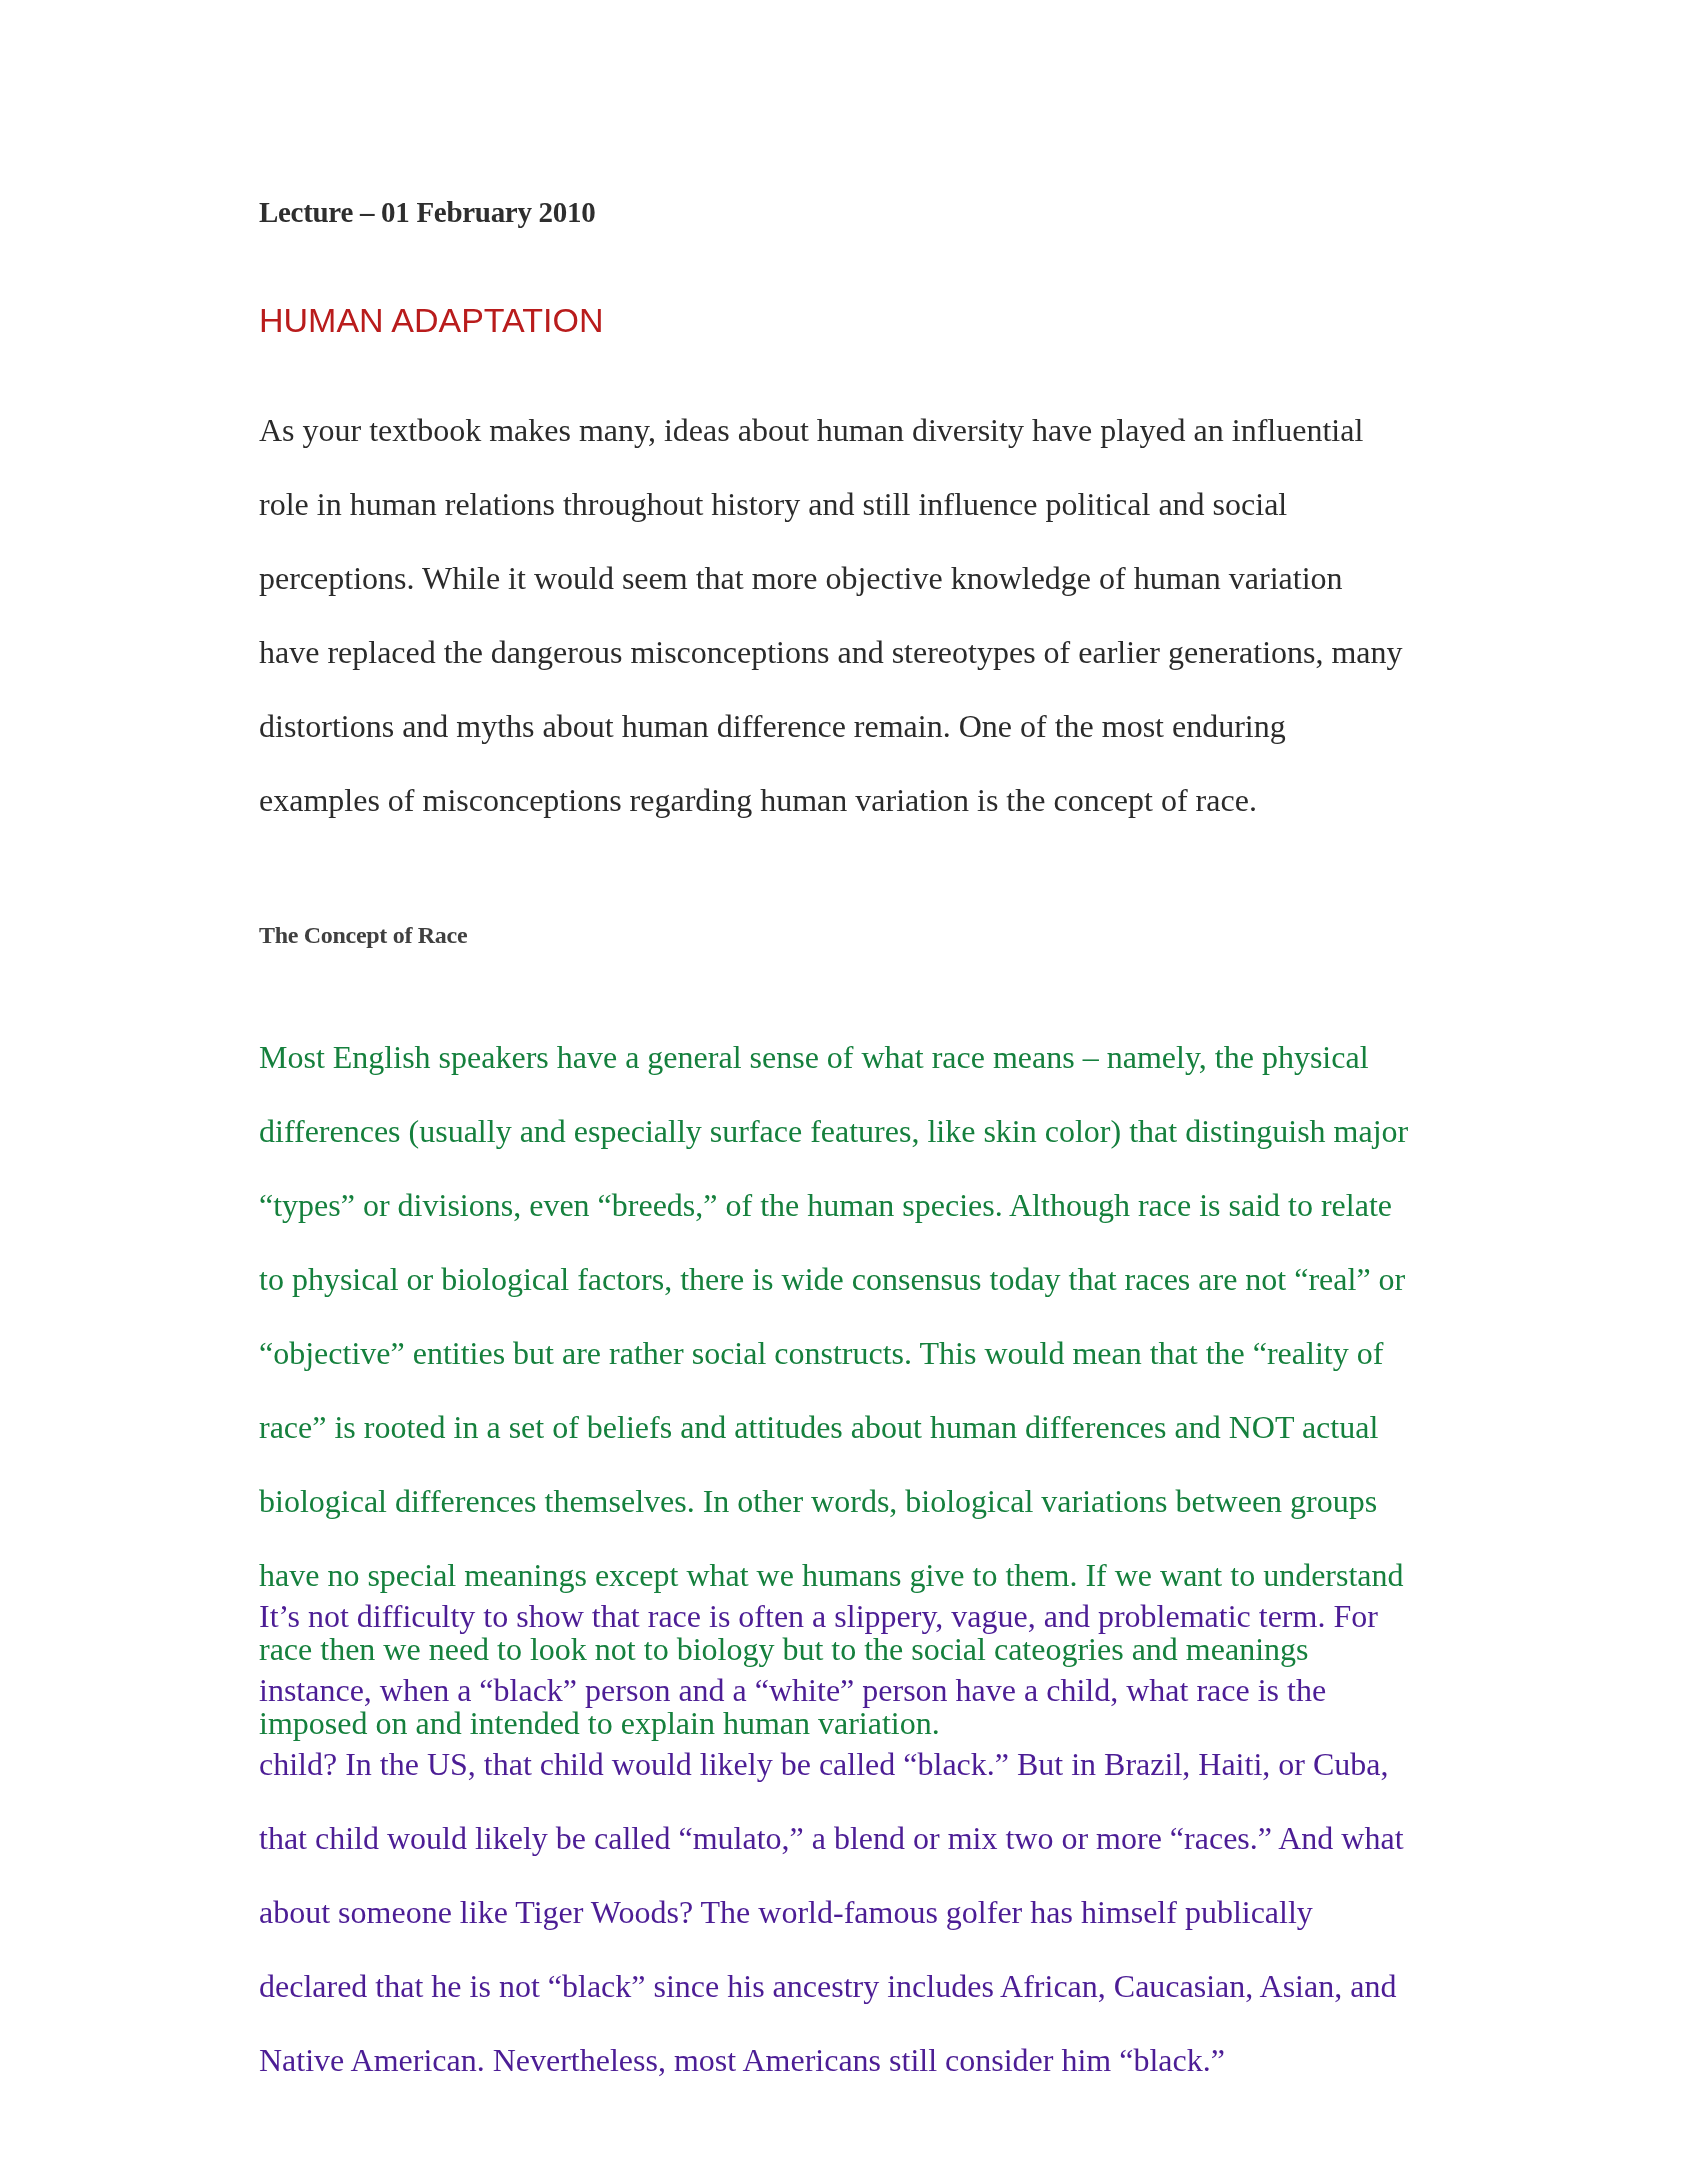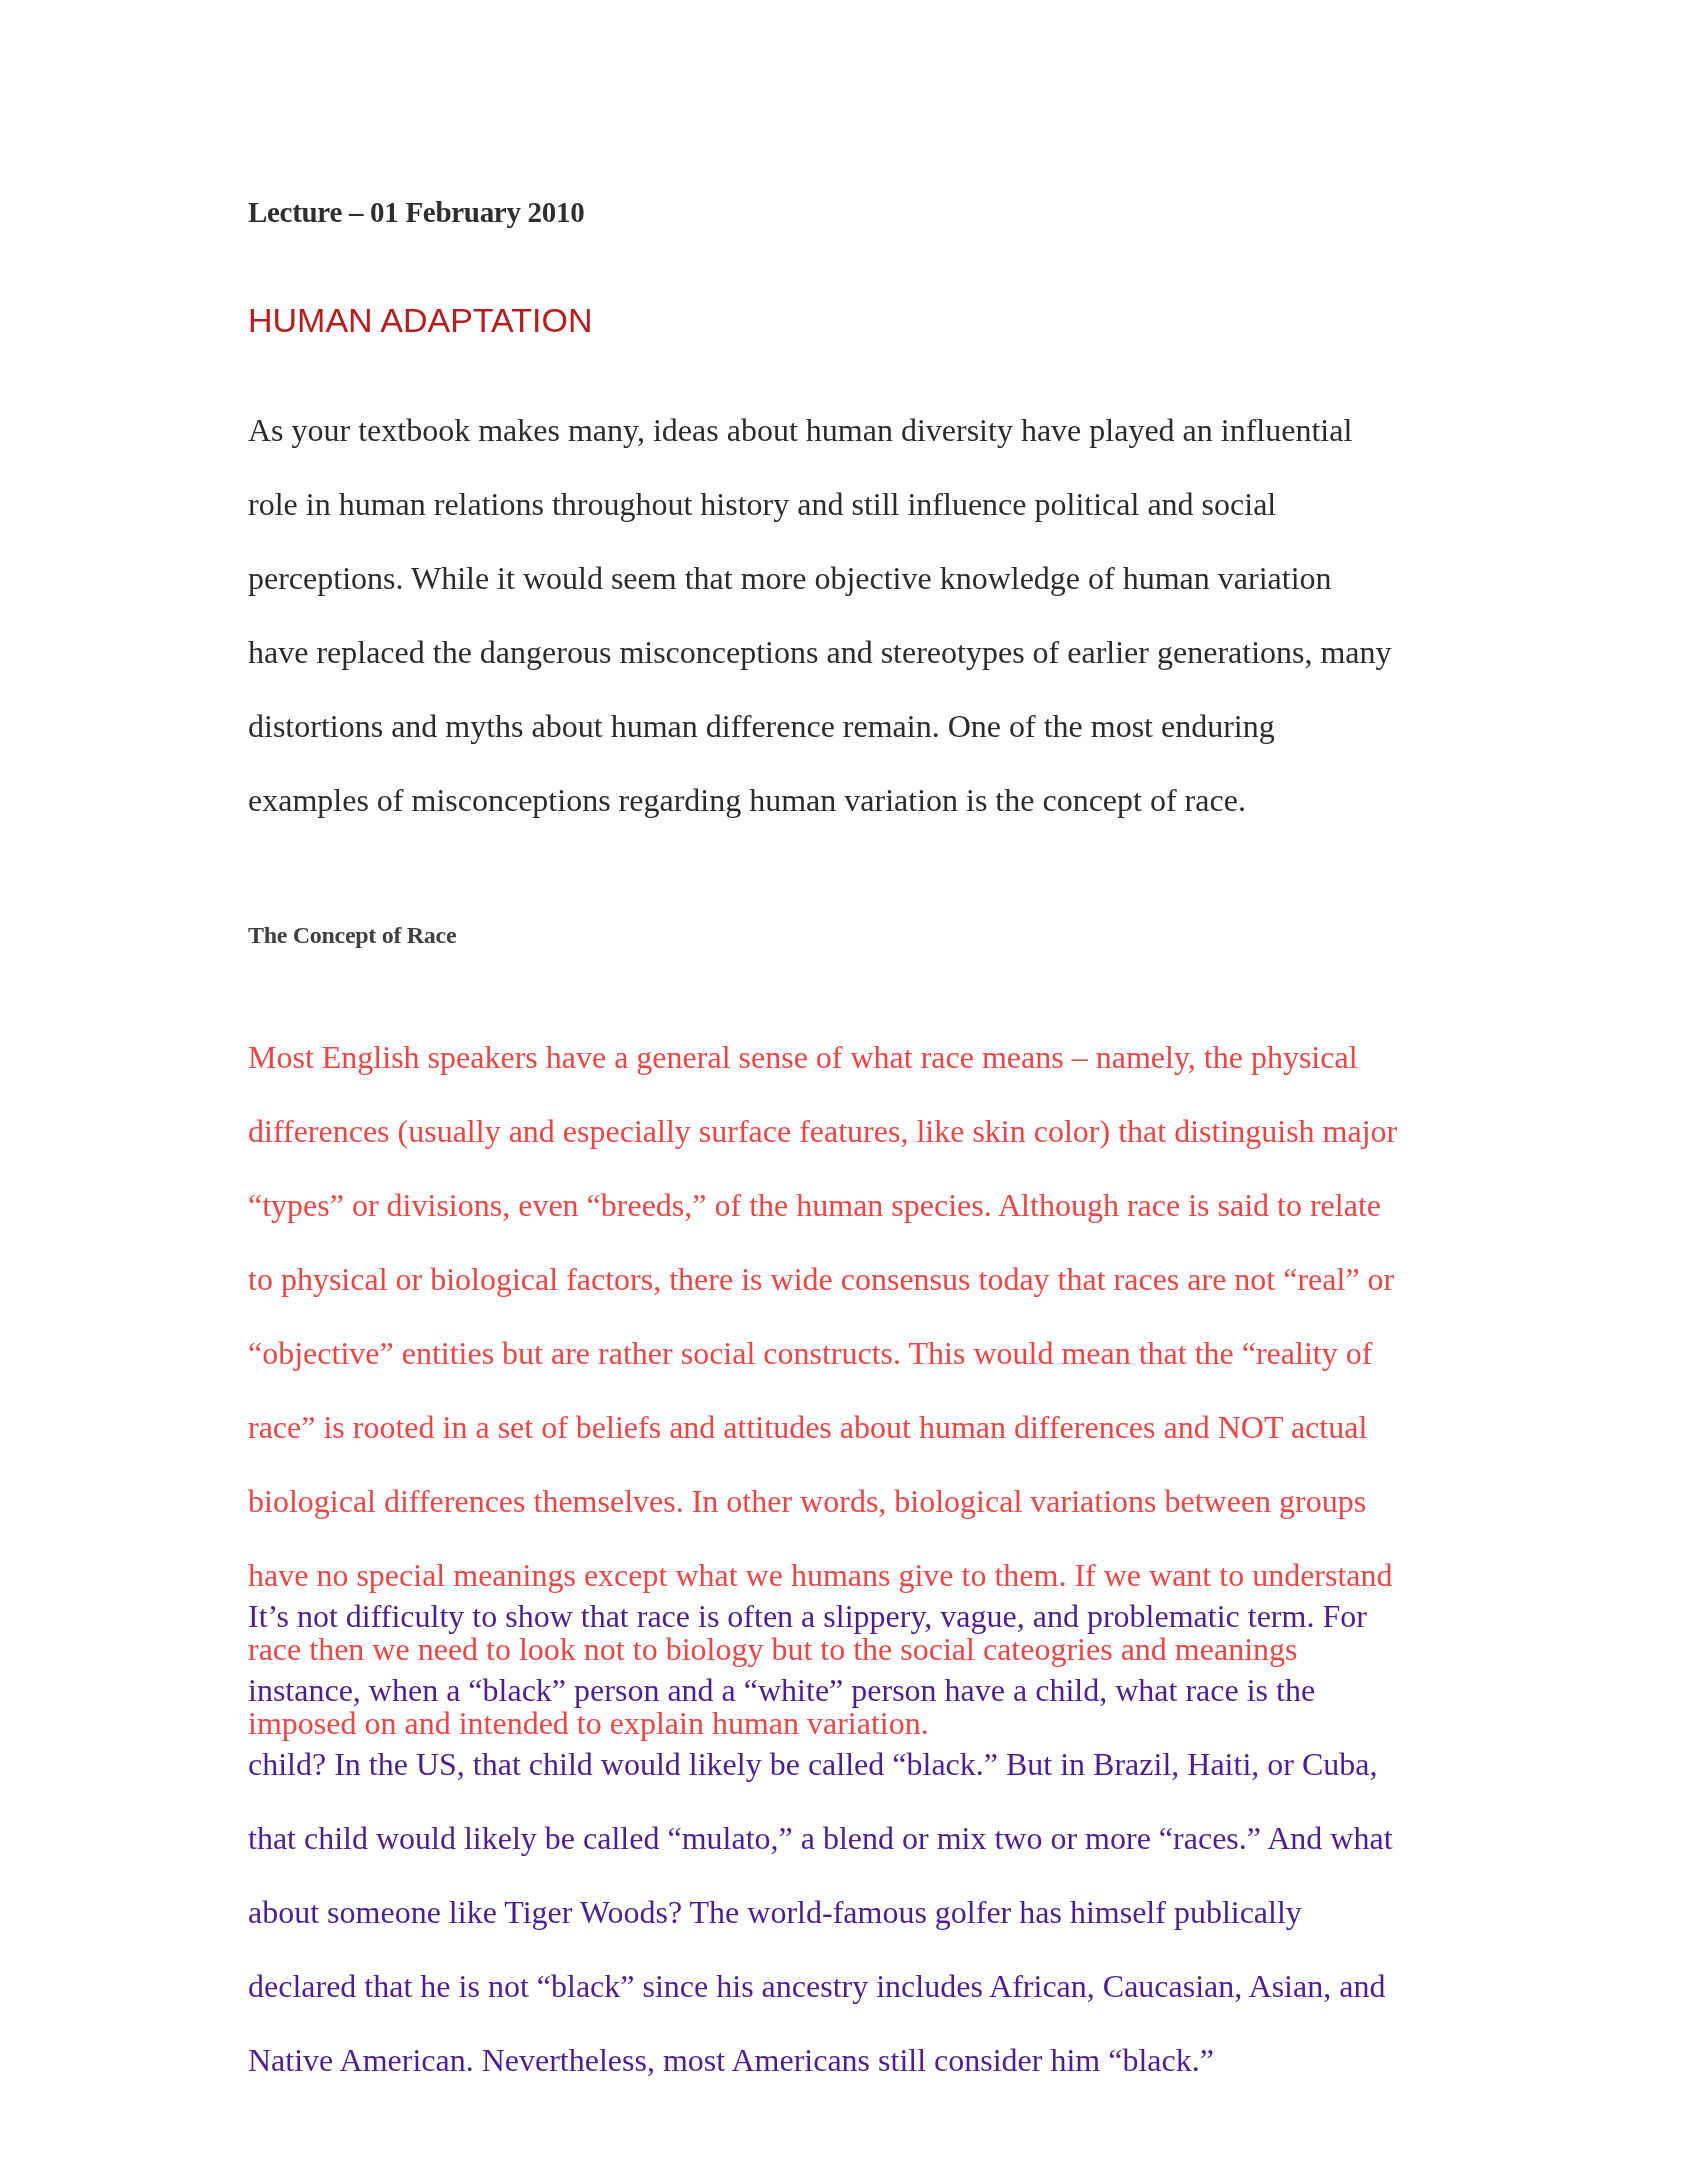--- a/index.html
+++ b/index.html
@@ -1,24 +1,24 @@
 <!DOCTYPE html>
 <html><head>
 <meta charset="utf-8">
 <style>
   html, body { margin:0; padding:0; background:#ffffff; }
   body { width:1683px; height:2178px; position:relative; overflow:hidden; }
-  .page { position:absolute; left:4px; top:0; width:1443px; height:2178px; background:#fff; }
+  .page { position:absolute; left:15px; top:0; width:1443px; height:2178px; background:#fff; }
   .blk { position:absolute; left:244px; }
   .lecture { top:196px; font-family:"Liberation Serif", serif; font-weight:bold; font-size:29px; color:#2e2e2e; letter-spacing:-0.3px; }
   .title { top:301px; font-family:"Liberation Sans", sans-serif; font-size:34px; color:#b91c1c; }
   .para { font-family:"Liberation Serif", serif; font-size:32px; line-height:37px; margin:0; white-space:pre-line; }
   .p1 { top:375px; color:#2b2b2b; }
   .subhead { top:896px; font-family:"Liberation Serif", serif; font-weight:bold; font-size:24px; color:#404040; letter-spacing:-0.3px;margin-top:26px; }
-  .p2 { top:1002px; color:#ef4444; }
+  .p2 { top:1002px; color:#15803d; }
   .p3 { top:1561px; color:#4c1d95; }
 </style>
 </head>
 <body>
 
 <div class="page">
   <div class="blk lecture">Lecture – 01 February 2010</div>
   <div class="blk title">HUMAN ADAPTATION</div>
 
   <div class="blk para p1">

